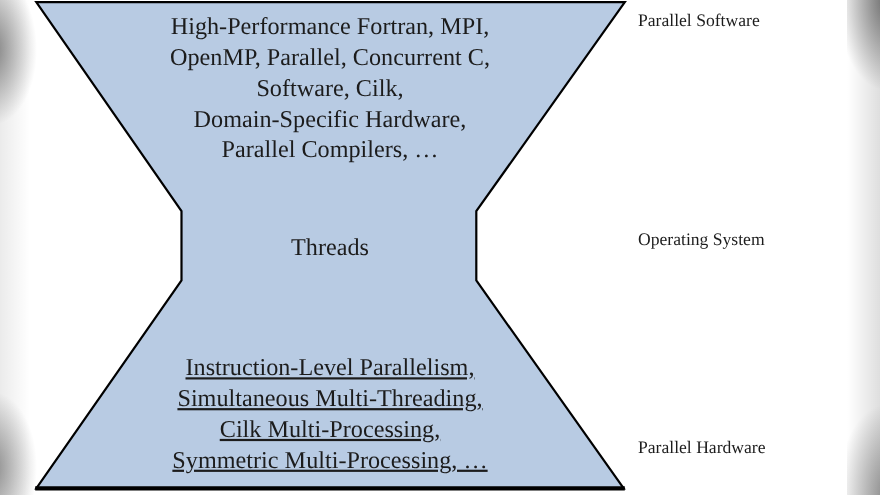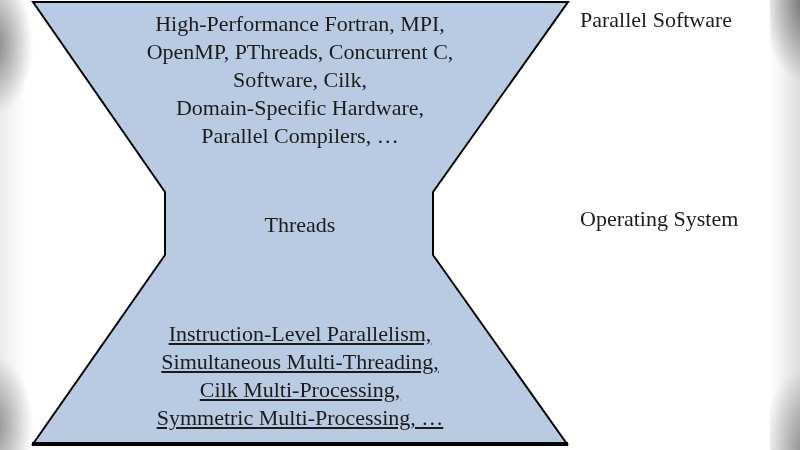--- a/index.html
+++ b/index.html
@@ -25,21 +25,21 @@
     font-size: 22px;
     line-height: 28px;
     white-space: nowrap;
   }
   .top-text    { top: 10px; }
   .neck-text   { top: 211px; }
   .bottom-text { top: 320px; text-decoration: underline; }
   .side-label {
     position: absolute;
     left: 580px;
-    font-size: 22px;
+    font-size: 16px;
     line-height: 28px;
     white-space: nowrap;
   }
   .side-label-software { top: 6px; }
   .side-label-os       { top: 205px; text-align: right; }
   .side-label-hardware { top: 394px; }
   .edge-shadow-left {
     position: absolute;
     left: 0; top: 0;
     width: 34px; height: 450px;
@@ -65,36 +65,37 @@
 
 <div class="stage">
 
   <svg class="hourglass-svg" viewBox="0 0 800 450" aria-hidden="true">
     <polygon points="33,2 568,2 433,192 433,255 567,444 33,444 165,255 165,192" stroke="#000000" stroke-width="2" stroke-linejoin="miter" fill="#b8cbe3"></polygon>
     <line x1="32" y1="444" x2="568" y2="444" stroke="#000000" stroke-width="4"></line>
   </svg>
 
   <div class="textblock top-text">
     <div>High-Performance Fortran, MPI,</div>
-    <div>OpenMP, PThreads, Concurrent C,</div>
+    <div>OpenMP, Parallel, Concurrent C,</div>
     <div>Software, Cilk,</div>
     <div>Domain-Specific Hardware,</div>
     <div>Parallel Compilers, …</div>
   </div>
 
   <div class="textblock neck-text">
     <div>Threads</div>
   </div>
 
   <div class="textblock bottom-text">
     <div>Instruction-Level Parallelism,</div>
     <div>Simultaneous Multi-Threading,</div>
     <div>Cilk Multi-Processing,</div>
     <div>Symmetric Multi-Processing, …</div>
   </div>
 
   <div class="side-label side-label-software">Parallel Software</div>
   <div class="side-label side-label-os">Operating System</div>
+  <div class="side-label side-label-hardware">Parallel Hardware</div>
 
   <div class="edge-shadow-left"></div>
   <div class="edge-shadow-right"></div>
 
 </div>
 
 </body></html>

